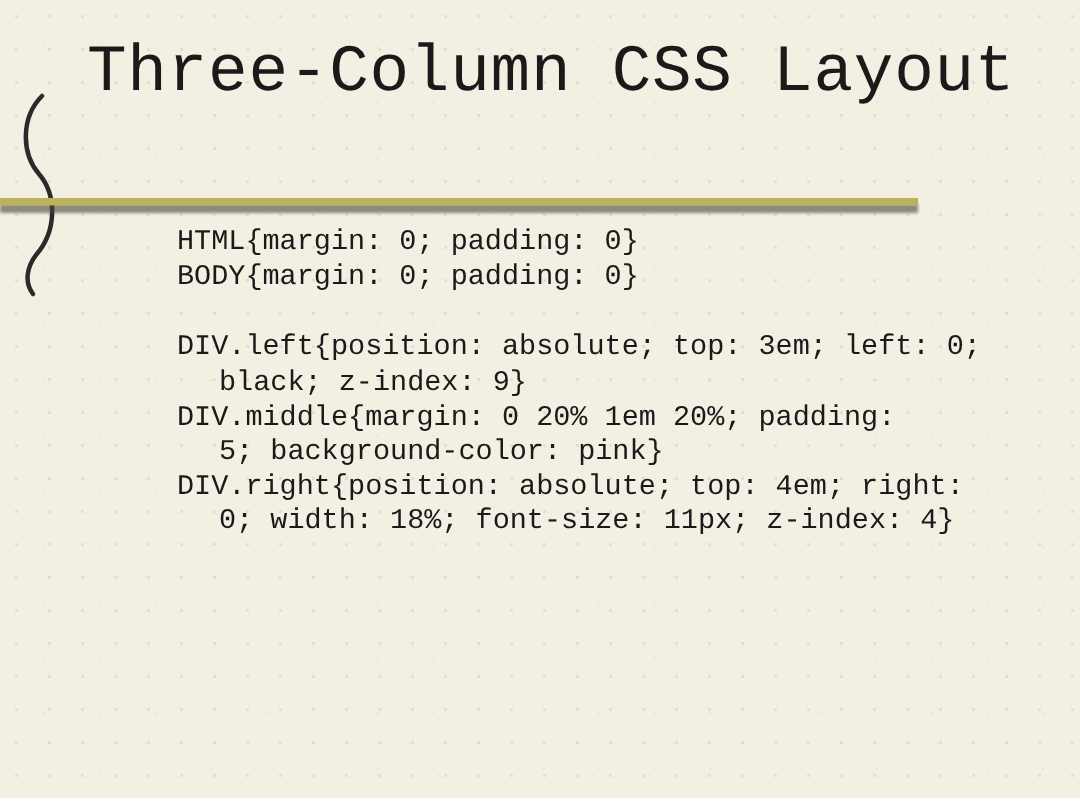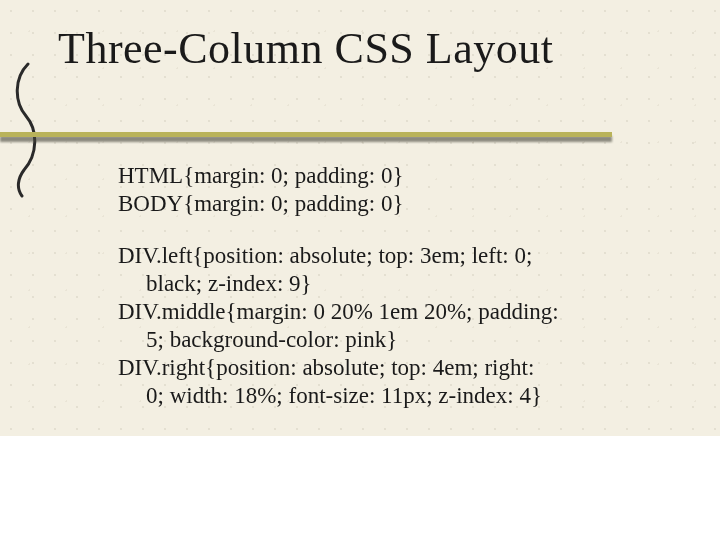--- a/index.html
+++ b/index.html
@@ -5,28 +5,28 @@
   html, body {
     margin: 0;
     padding: 0;
     width: 720px;
     height: 540px;
     overflow: hidden;
   }
   .slide {
     position: relative;
     width: 720px;
-    height: 436px;
+    height: 532px;
     background-color: #f3efe2;
     background-image:
       radial-gradient(rgba(120,110,80,0.12) 1px, transparent 1px),
       radial-gradient(rgba(120,110,80,0.08) 1px, transparent 1px);
     background-size: 22px 22px, 37px 37px;
     background-position: 0 0, 11px 13px;
-    font-family: Liberation Serif, serif;
+    font-family: Liberation Mono, monospace;
     color: #1a1a1a;
     box-sizing: border-box;
   }
   .title {
     position: absolute;
     left: 58px;
     top: 26px;
     font-size: 44px;
     line-height: 1.05;
     letter-spacing: 0.5px;
@@ -59,23 +59,23 @@
     position: absolute;
     left: 4px;
     top: 58px;
     width: 46px;
     height: 140px;
   }
   .doodle svg { width: 100%; height: 100%; }
   .body {
     position: absolute;
     left: 118px;
-    top: 162px;
+    top: 150px;
     width: 560px;
-    font-size: 23px;
+    font-size: 19px;
     line-height: 1.22;
   }
   .para {
     margin: 0 0 24px 0;
     text-indent: -28px;
     padding-left: 28px;
   }
   .para.tight { margin-bottom: 0; }
   .para .cont { display: block; text-indent: 0; }
 </style>

